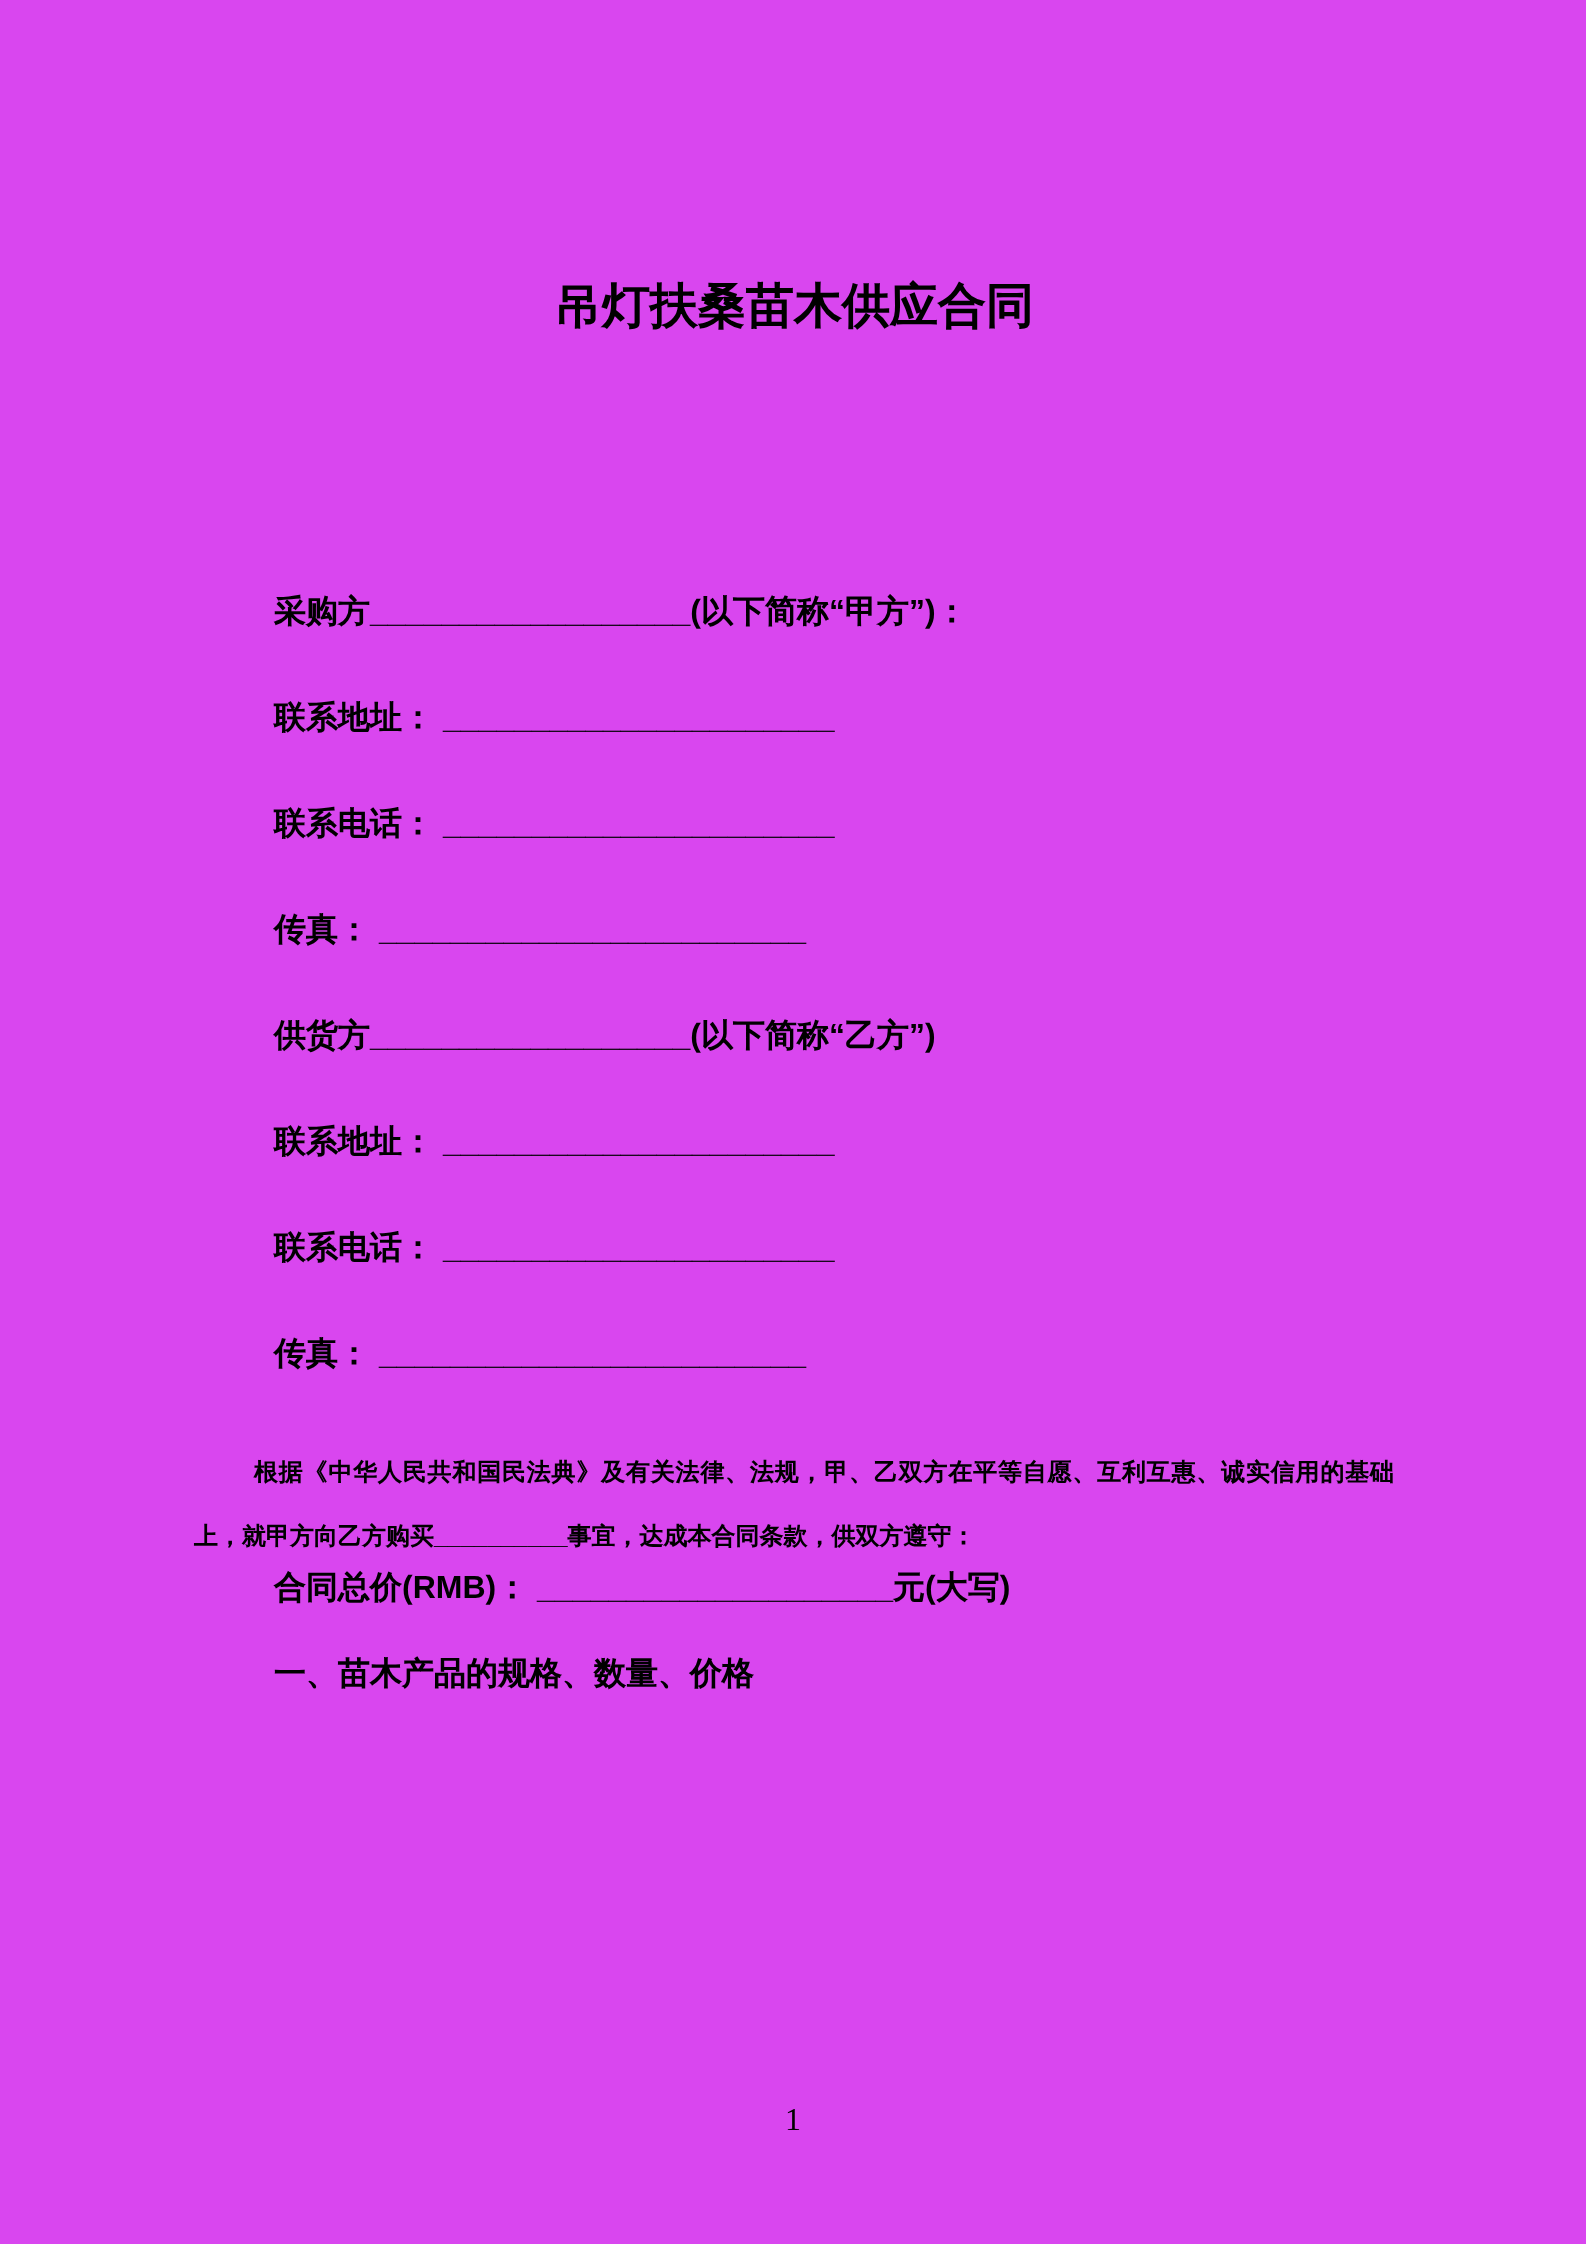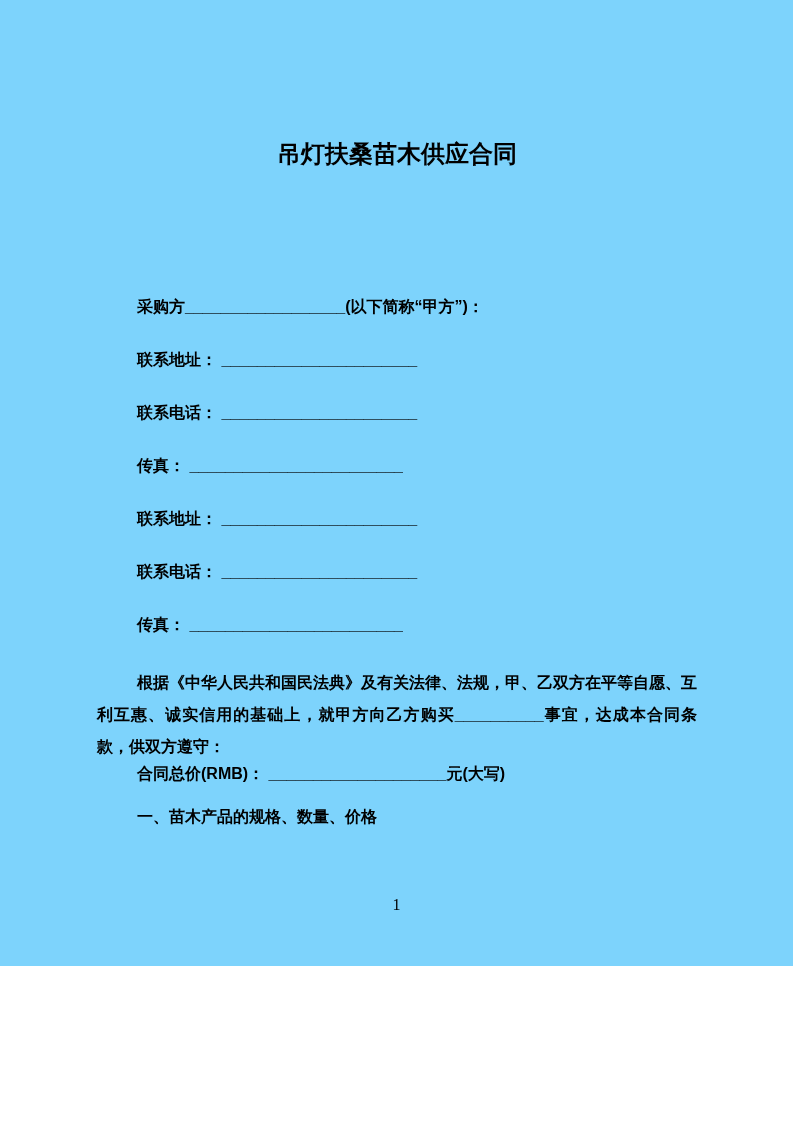--- a/index.html
+++ b/index.html
@@ -3,22 +3,22 @@
 <meta charset="utf-8">
 <style>
   html, body {
     margin: 0;
     padding: 0;
     background: #ffffff;
   }
   .doc-page {
     position: relative;
     width: 793px;
-    height: 966px;
-    background: #7dd3fc;
+    height: 1122px;
+    background: #d946ef;
     box-sizing: border-box;
     padding: 140px 96px 0 97px;
     font-family: "Liberation Sans", sans-serif;
     color: #000000;
     overflow: hidden;
   }
   .doc-title {
     margin: 0;
     font-size: 24px;
     font-weight: 700;
@@ -31,21 +31,21 @@
   .field-line {
     margin: 0 0 31px 0;
     font-size: 16px;
     font-weight: 700;
     line-height: 22px;
     text-indent: 2.5em;
     white-space: nowrap;
   }
   .para {
     margin: 0;
-    font-size: 16px;
+    font-size: 12px;
     font-weight: 700;
     line-height: 32px;
     text-indent: 2.5em;
     text-align: justify;
   }
   .heading {
     margin: 16px 0 26px 0;
   }
   .total {
     margin: 0 0 21px 0;
@@ -72,20 +72,21 @@
   <div class="doc-body">
 
     <p class="field-line">采购方__________________(以下简称“甲方”)：</p>
 
     <p class="field-line">联系地址： ______________________</p>
 
     <p class="field-line">联系电话： ______________________</p>
 
     <p class="field-line">传真： ________________________</p>
 
+    <p class="field-line">供货方__________________(以下简称“乙方”)</p>
 
     <p class="field-line">联系地址： ______________________</p>
 
     <p class="field-line">联系电话： ______________________</p>
 
     <p class="field-line">传真： ________________________</p>
 
     <p class="para">根据《中华人民共和国民法典》及有关法律、法规，甲、乙双方在平等自愿、互利互惠、诚实信用的基础上，就甲方向乙方购买__________事宜，达成本合同条款，供双方遵守：</p>
 
     <p class="field-line total">合同总价(RMB)： ____________________元(大写)</p>

